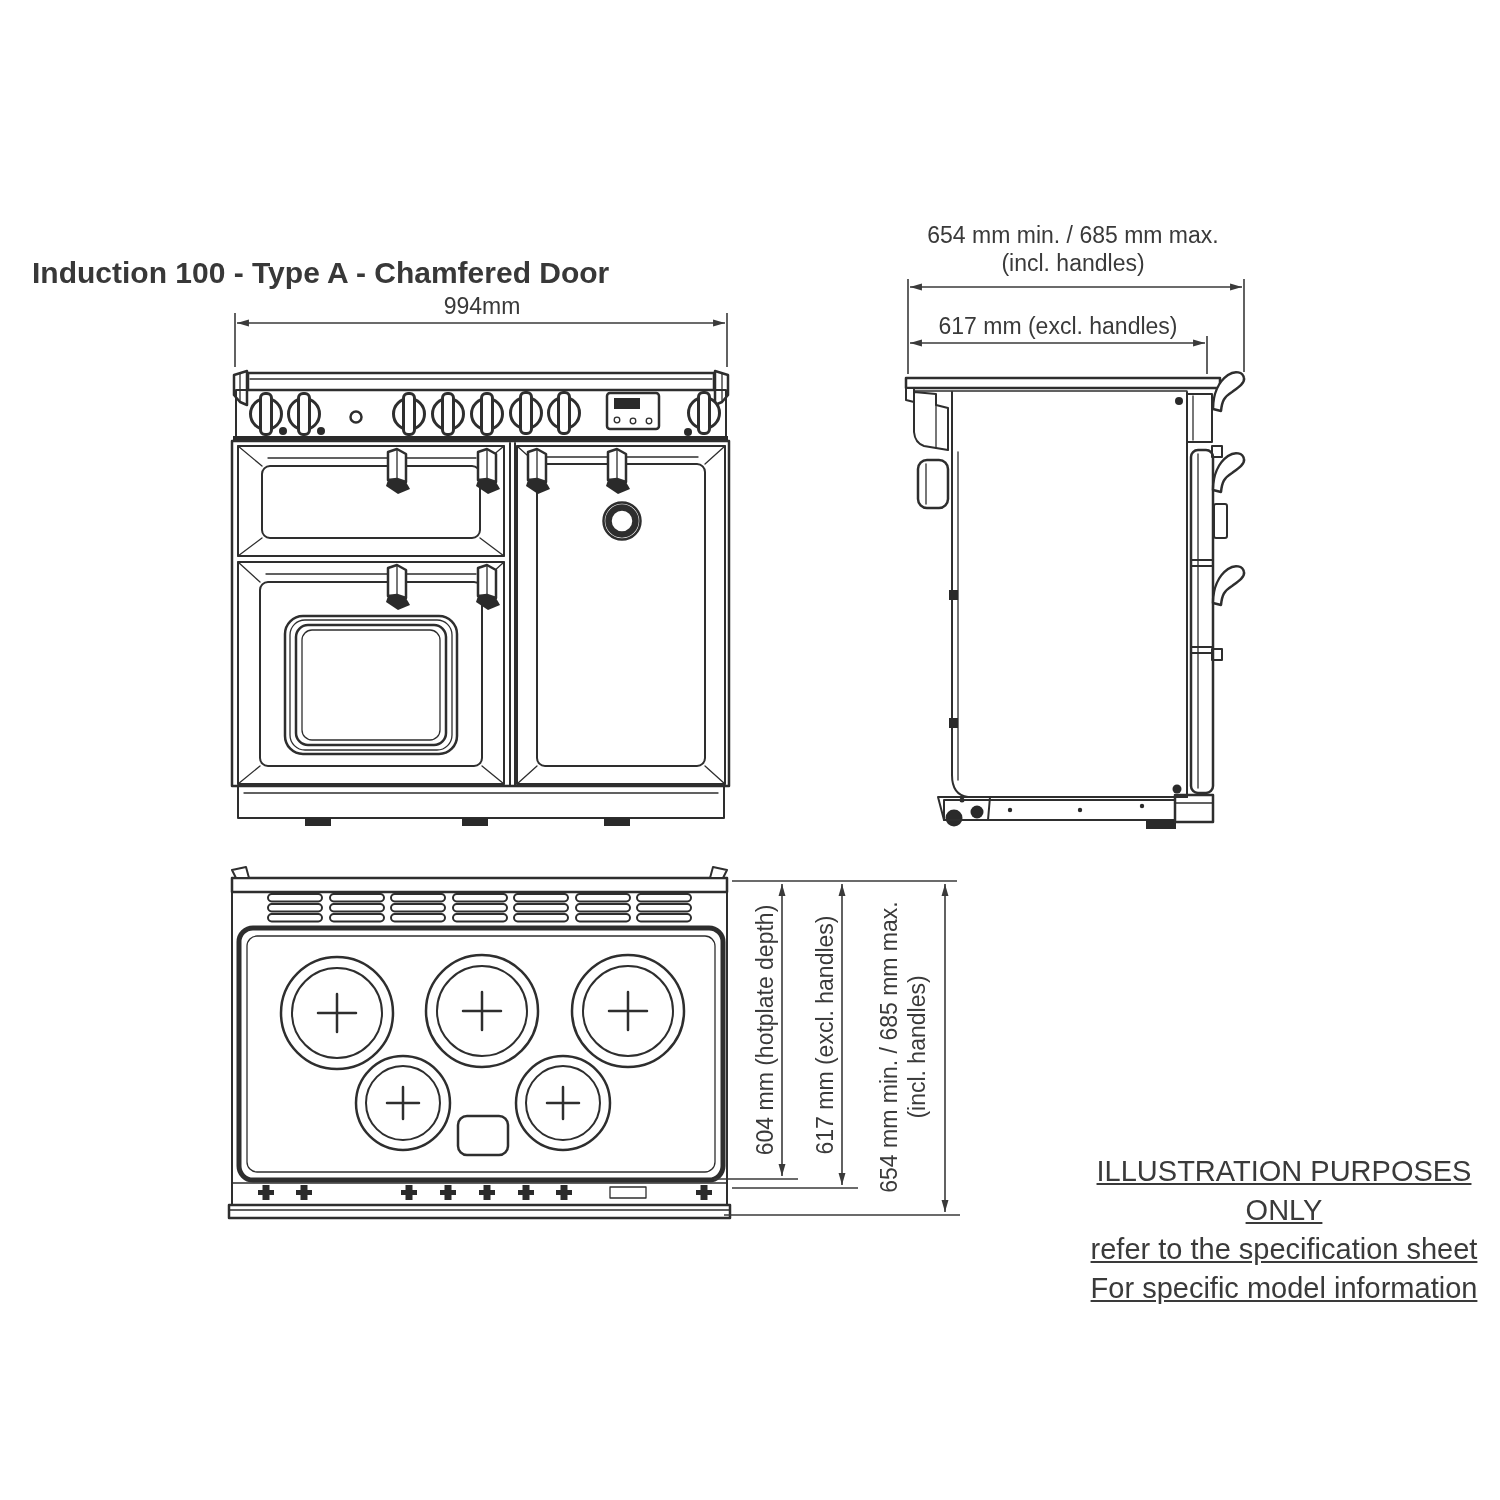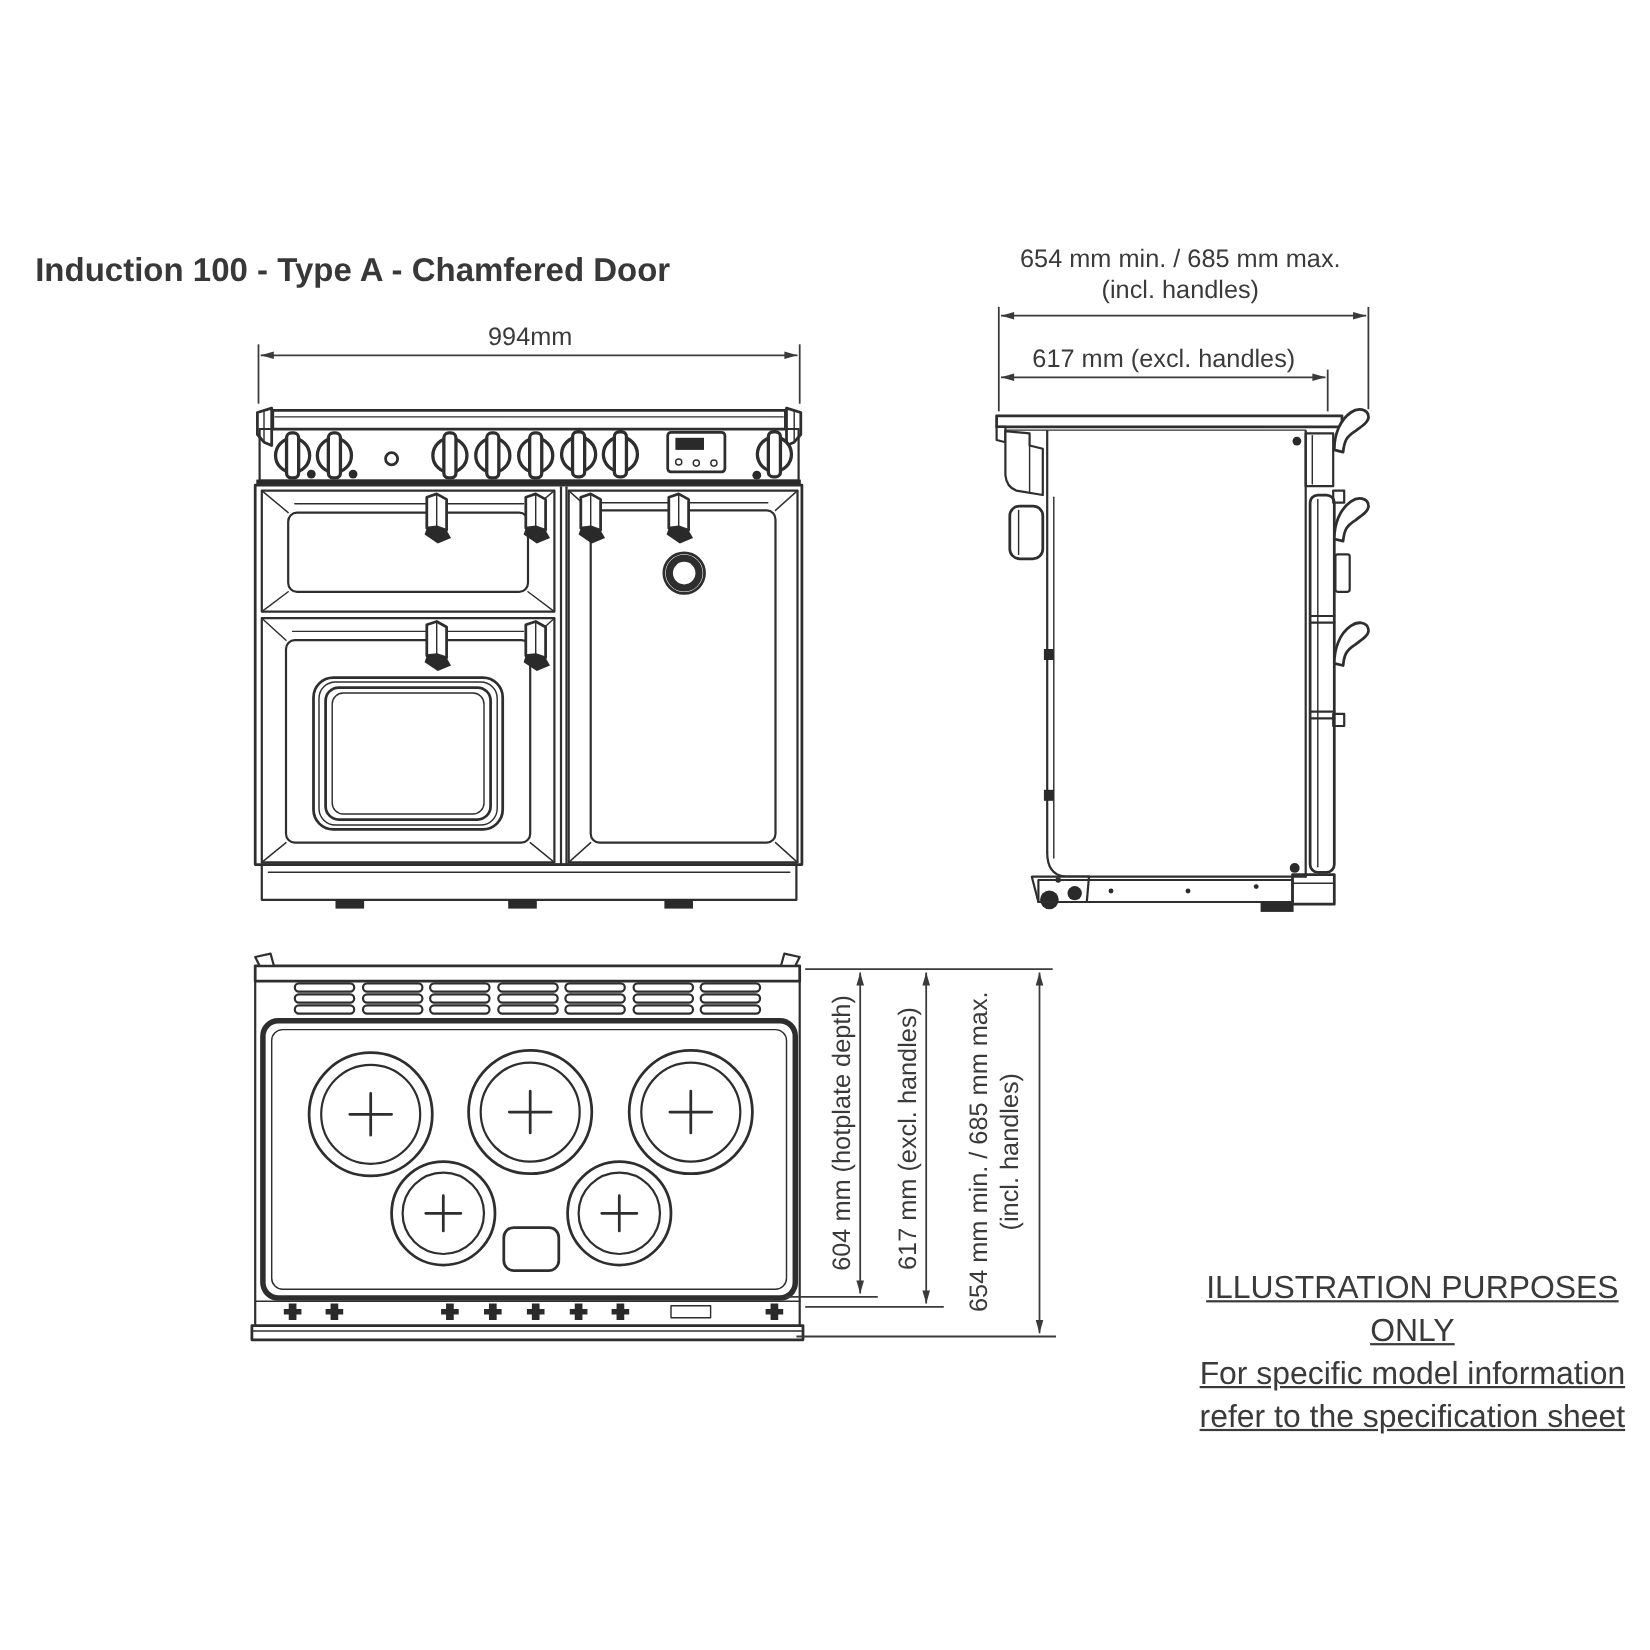--- a/index.html
+++ b/index.html
@@ -1,18 +1,18 @@
 <!DOCTYPE html>
 <html><head>
 <meta charset="utf-8">
 <style>
   html,body{margin:0;padding:0;background:#ffffff;}
   #canvas{position:relative;width:1500px;height:1500px;background:#ffffff;overflow:hidden;
           font-family:"Liberation Sans",sans-serif;}
-  #title{position:absolute;left:32px;top:229px;font-size:30px;font-weight:bold;color:#383838;letter-spacing:0px;text-align:center;}
+  #title{position:absolute;left:32px;top:256px;font-size:30px;font-weight:bold;color:#383838;letter-spacing:0px;text-align:center;}
   #footer{position:absolute;left:1072px;top:1152px;width:424px;text-align:center;color:#3a3a3a;
           font-size:29px;line-height:39px;text-decoration:underline;}
   svg{position:absolute;left:0;top:0;}
   
   .ln{fill:none;stroke:#2e2e2e;stroke-width:2;stroke-linejoin:round;stroke-linecap:round;}
   .w{fill:#ffffff;}
   .d{fill:#2a2a2a;stroke:none;}
   .sw1{stroke-width:1.3;}
   .sw2{stroke-width:2;}
   .sw25{stroke-width:2.5;}
@@ -303,17 +303,17 @@
         <line class="dim" x1="945" y1="884" x2="945" y2="1212" marker-start="url(#arr)" marker-end="url(#arr)"></line>
         <line class="dim" x1="724" y1="1215" x2="960" y2="1215"></line>
         <text class="dimtxt" x="897" y="1047" text-anchor="middle" transform="rotate(-90 897 1047)">654 mm min. / 685 mm max.</text>
         <text class="dimtxt" x="925" y="1047" text-anchor="middle" transform="rotate(-90 925 1047)">(incl. handles)</text>
       </g>
     </g>
   </svg>
 
   <div id="footer">
     <div>ILLUSTRATION PURPOSES ONLY</div>
+    <div>refer to the specification sheet</div>
     <div>For specific model information</div>
-    <div>refer to the specification sheet</div>
   </div>
 
 </div>
 
 </body></html>

